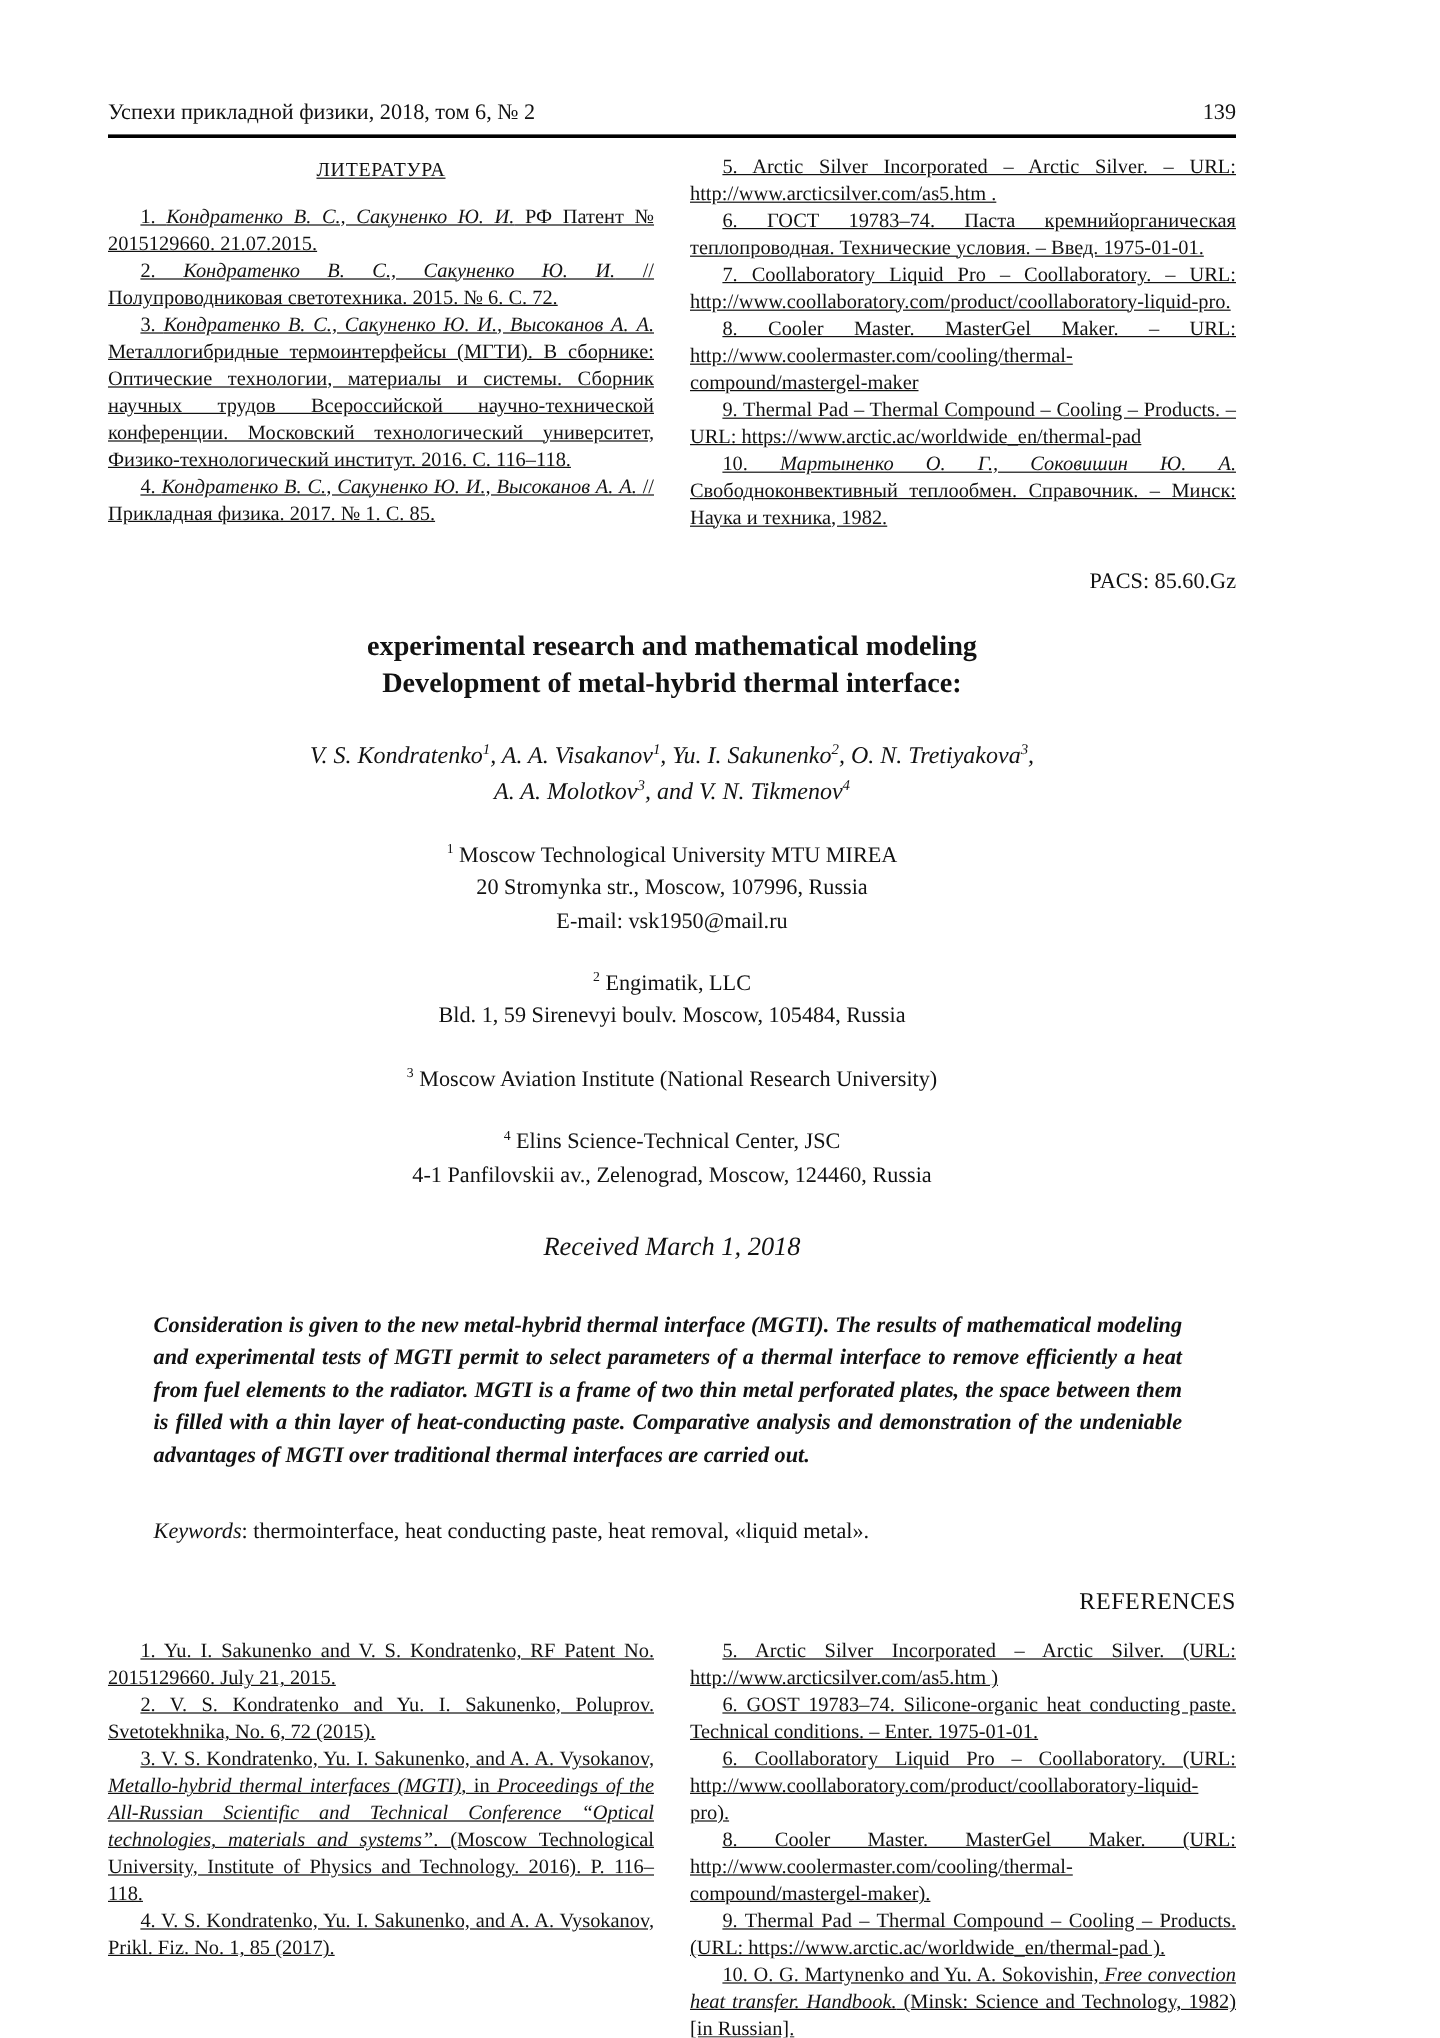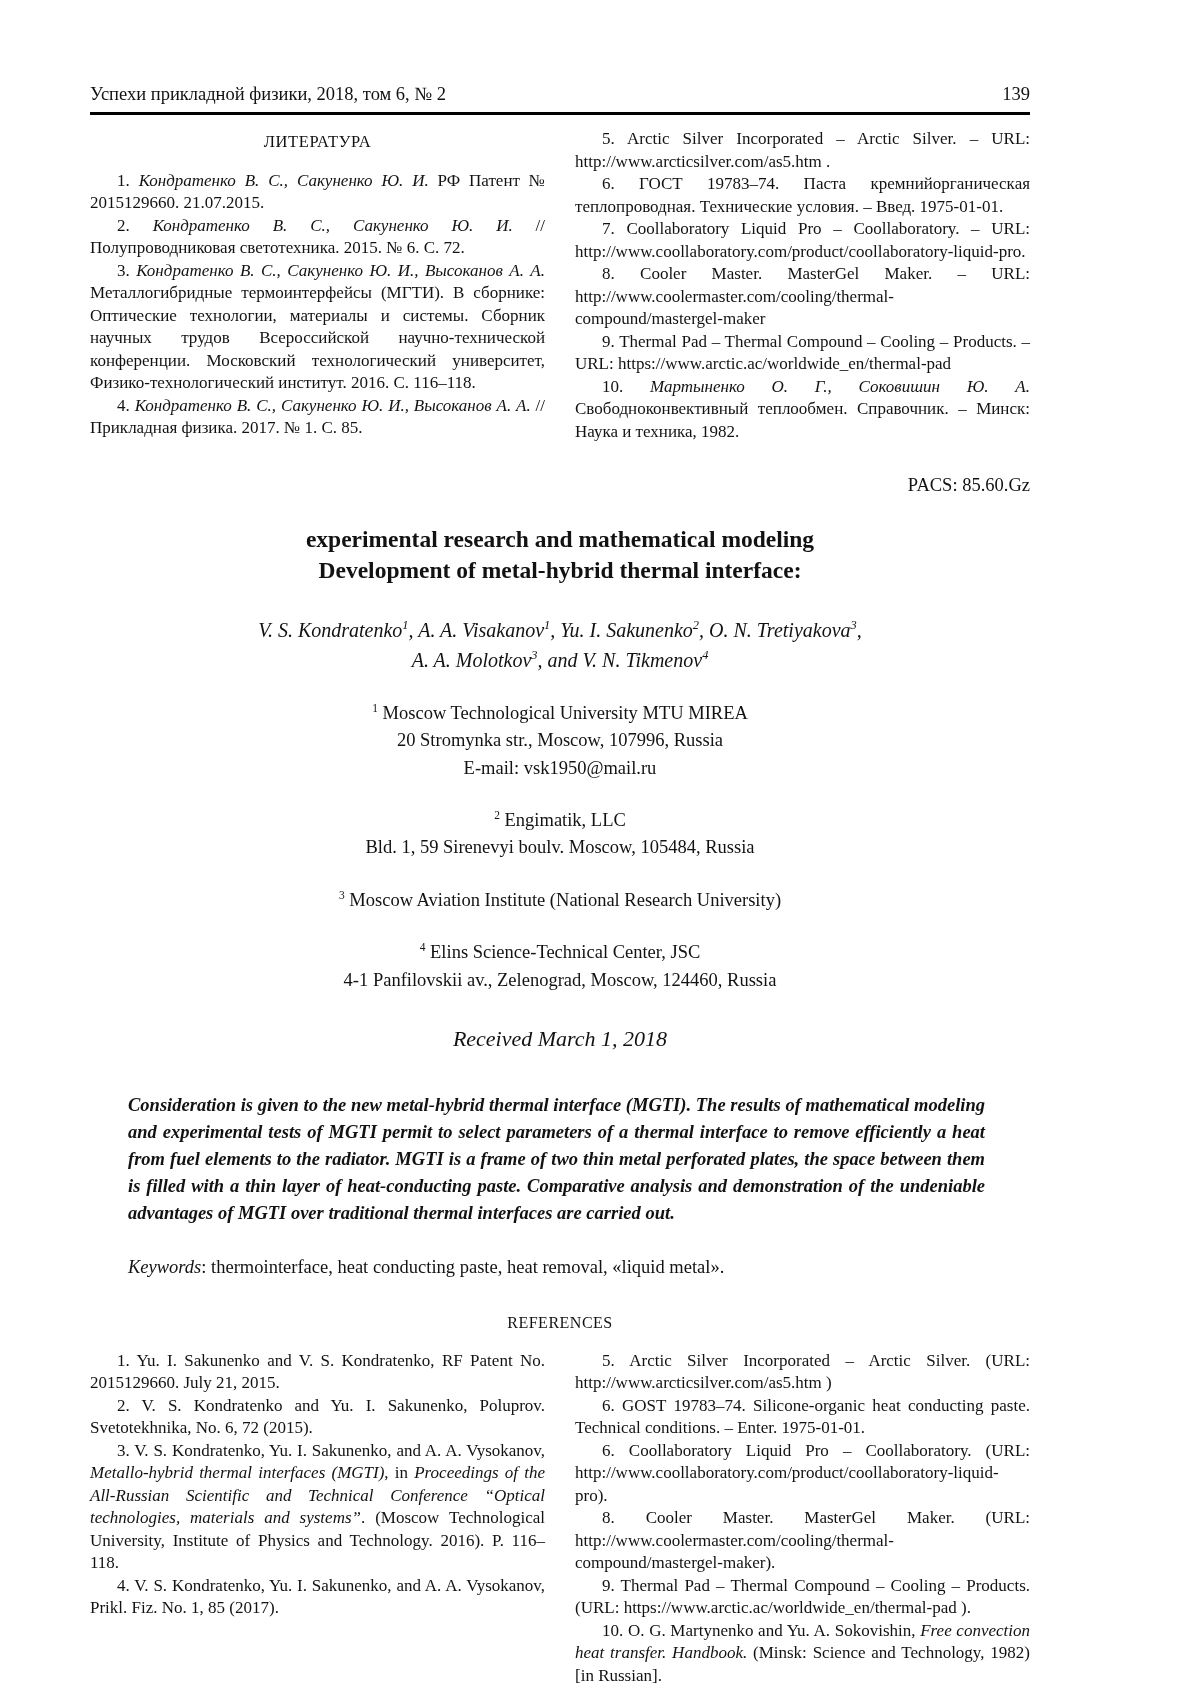--- a/index.html
+++ b/index.html
@@ -3,33 +3,33 @@
 <meta charset="utf-8">
 <style>
   html,body{margin:0;padding:0;background:#ffffff;}
   body{width:1200px;height:1698px;overflow:hidden;color:#121212;
        font-family:"Liberation Serif","DejaVu Serif",serif;}
   .page{padding:84px 170px 0 90px;}
   .header{display:flex;justify-content:space-between;font-size:18.5px;}
   .rule{border-bottom:3px solid #000;margin-top:7px;}
   .cols{display:flex;gap:30px;}
   .top-cols{margin-top:13px;}
-  .col{flex:1;font-size:17px;line-height:22.5px;}
+  .col{flex:1;font-size:17px;line-height:22.5px;text-decoration:underline;}
   .col-heading{text-align:center;font-size:16.5px;letter-spacing:0.6px;margin:3px 0 16px;}
   .ref{margin:0;text-indent:27px;text-align:justify;}
   sup{font-size:0.62em;line-height:0;vertical-align:super;}
   .pacs{text-align:right;font-size:18.5px;margin-top:32px;}
   .title{font-weight:bold;font-size:23.5px;line-height:1.34;text-align:center;margin-top:28px;}
   .authors{font-style:italic;font-size:20px;line-height:1.5;text-align:center;margin-top:28px;}
   .affil{font-size:18.5px;line-height:1.48;text-align:center;margin-top:25px;}
   .received{font-style:italic;font-size:22px;text-align:center;margin-top:32px;}
   .abstract{font-weight:bold;font-style:italic;font-size:18.5px;line-height:27px;
             text-align:justify;padding:0 45px 0 38px;margin:40px 0 0 0;}
-  .keywords{font-size:18.5px;padding-left:38px;margin-top:30px;}
-  .refs-heading{text-align:center;font-size:16px;letter-spacing:0.5px;margin:36px 0 18px;}
+  .keywords{font-size:18.5px;padding-left:38px;margin-top:40px;}
+  .refs-heading{text-align:right;font-size:20px;letter-spacing:0.5px;margin:36px 0 18px;}
 </style>
 </head>
 <body>
 
 <div class="page">
 
   <div class="header">
     <span>Успехи прикладной физики, 2018, том 6, № 2</span>
     <span>139</span>
   </div>

